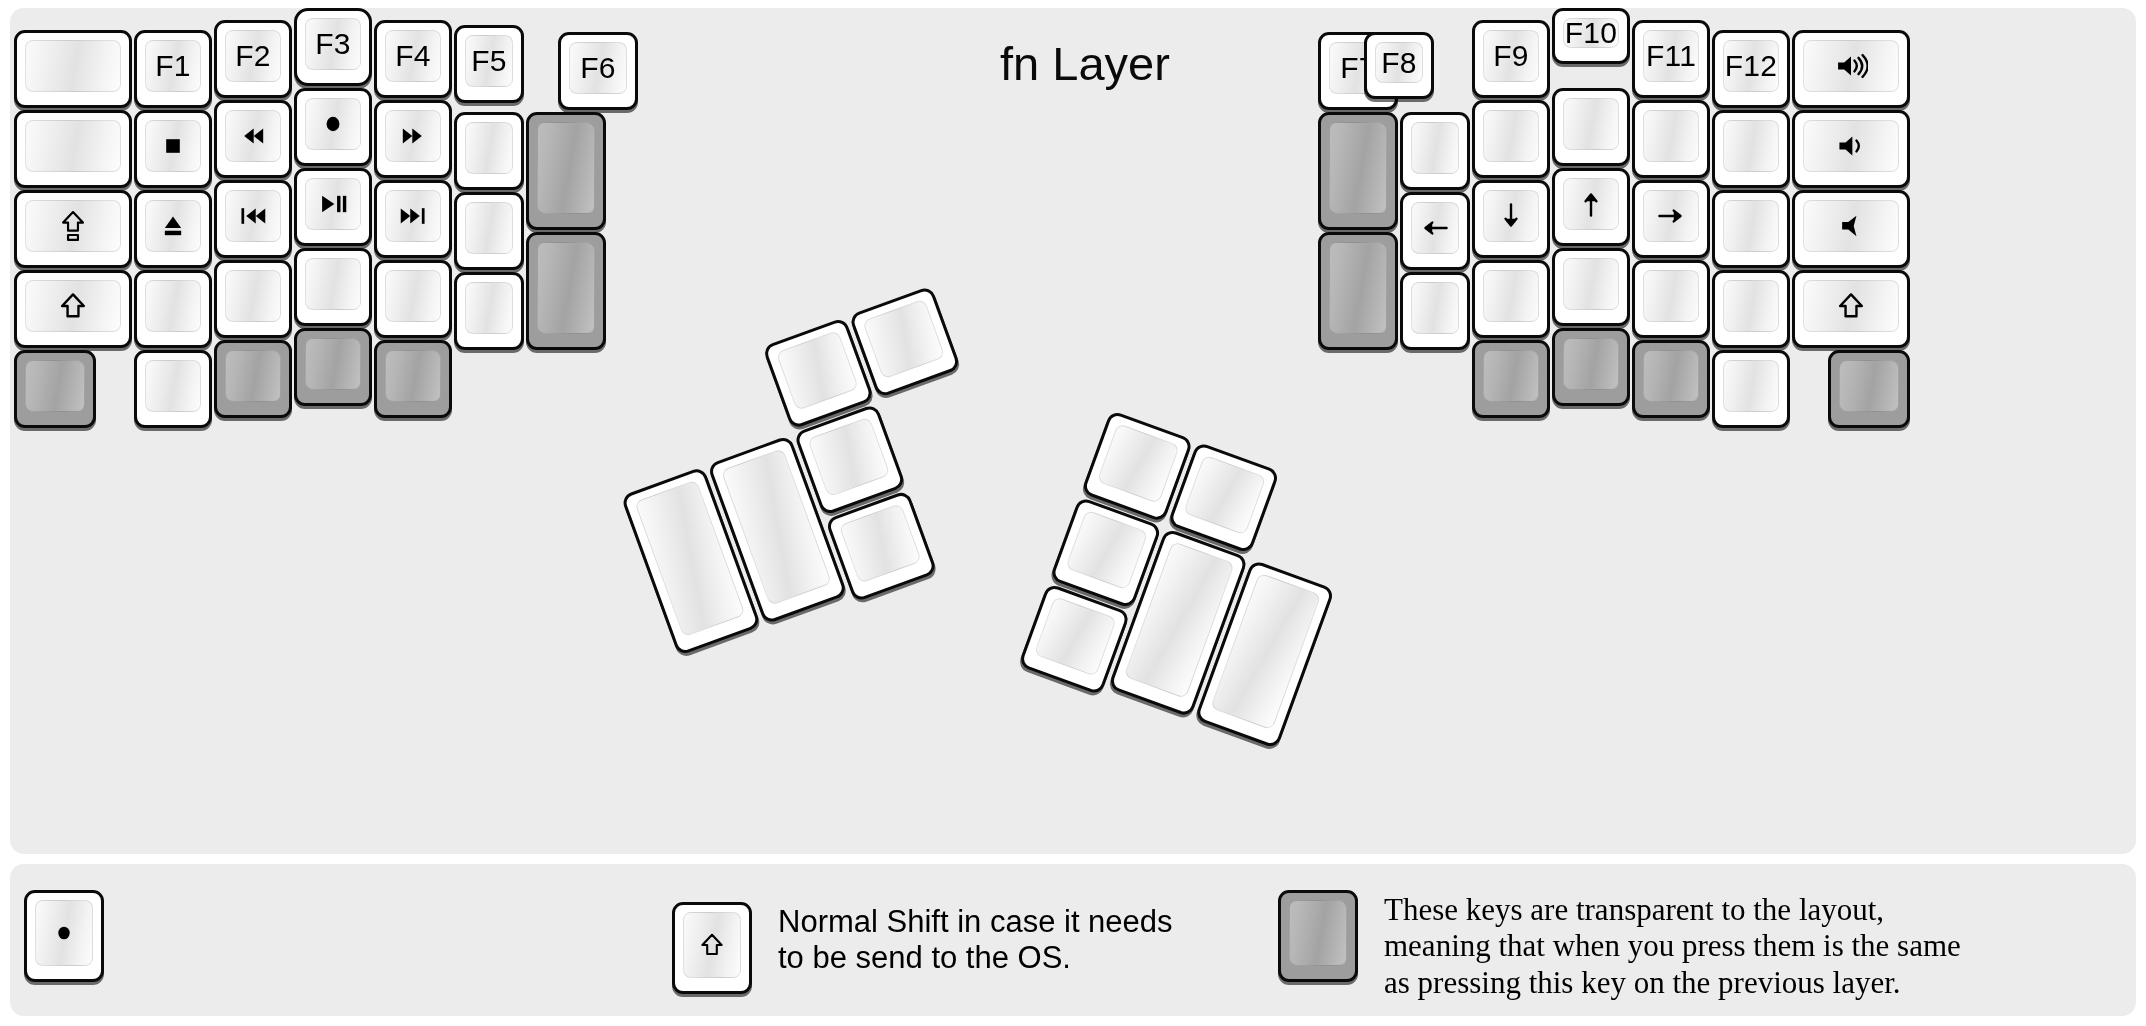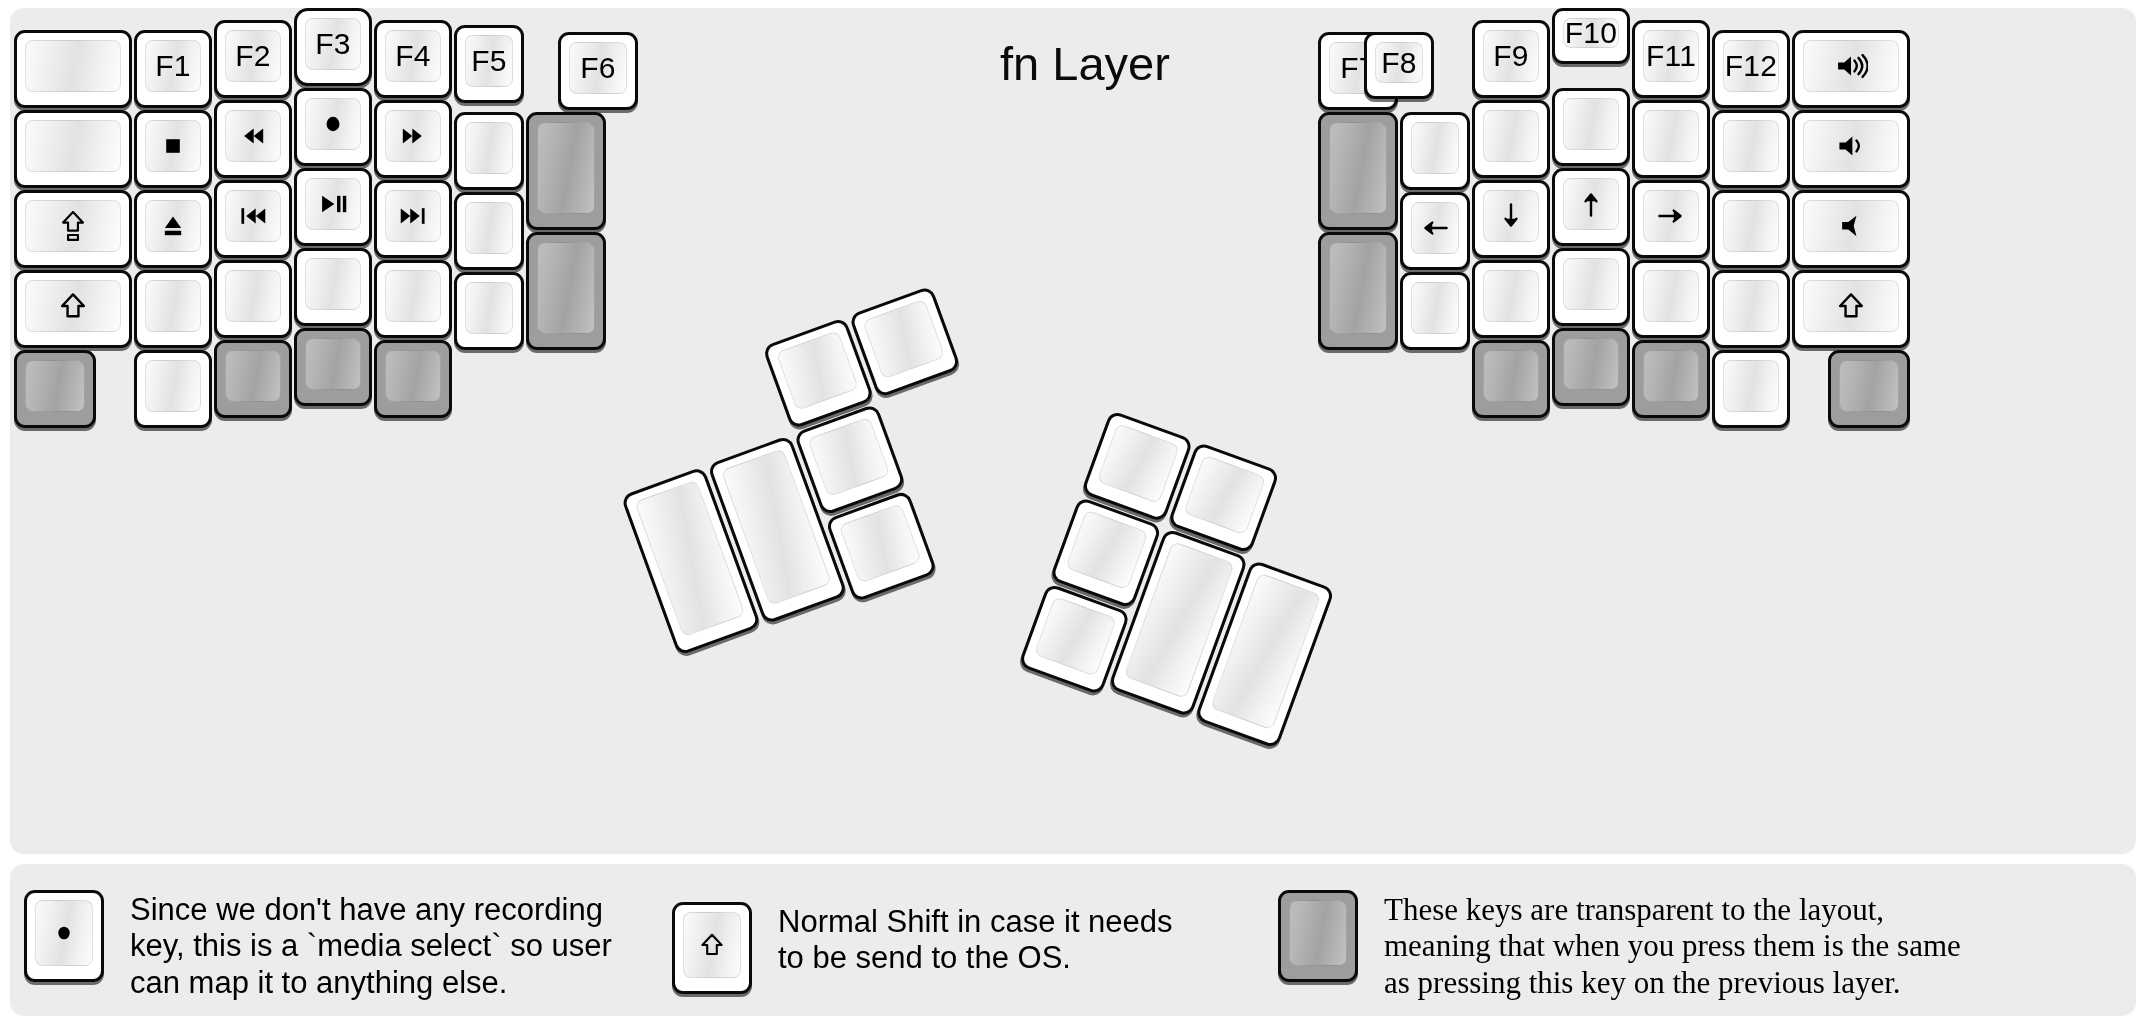--- a/index.html
+++ b/index.html
@@ -485,23 +485,20 @@
           <div class="key" style="left: 0px; top: 0px; width: 80px; height: 92px;">
             <div class="cap">
               <span class="glyph">
                 <svg width="30" height="30" viewBox="0 0 100 100" fill="#000">
                   <ellipse cx="50" cy="50" rx="19" ry="21"></ellipse>
                 </svg>
               </span>
             </div>
           </div>
         </div>
-        <div class="legend-text">Since we don't have any recording
-key, this is a `media select` so user
-can map it to anything else.</div>
       </div>
       <div class="legend-item" style="left: 672px; top: 902px;">
         <div class="legend-key">
           <div class="key" style="left: 0px; top: 0px; width: 80px; height: 92px;">
             <div class="cap">
               <span class="glyph">
                 <svg width="30" height="30" viewBox="0 0 100 100" fill="none" stroke="#000" stroke-width="7" stroke-linejoin="round">
                   <path d="M50 16 L82 50 L66 50 L66 80 L34 80 L34 50 L18 50 Z"></path>
                 </svg>
               </span>

